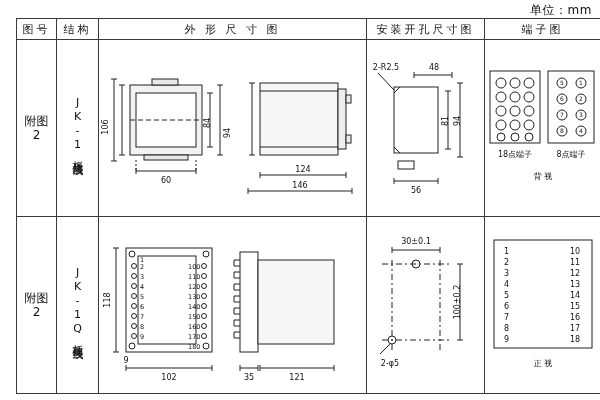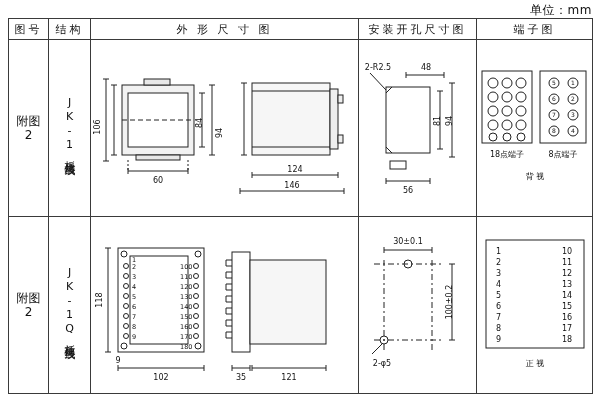--- a/index.html
+++ b/index.html
@@ -9,21 +9,21 @@
     font-family:"DejaVu Sans","Liberation Sans",sans-serif;
     color:#111;
     overflow:hidden;
   }
   .page{position:relative;width:600px;height:400px;}
   .unit{
     position:absolute;right:8px;top:2px;
     font-size:12px;letter-spacing:.5px;
   }
   table.main{
-    position:absolute;left:8px;top:18px;
+    position:absolute;left:16px;top:18px;
     width:584px;height:372px;
     border-collapse:collapse;
     table-layout:fixed;
     padding-left:36px;
   }
   table.main td,table.main th{
     border:1px solid #3a3a3a;
     padding:0;
     vertical-align:middle;
     text-align:center;

